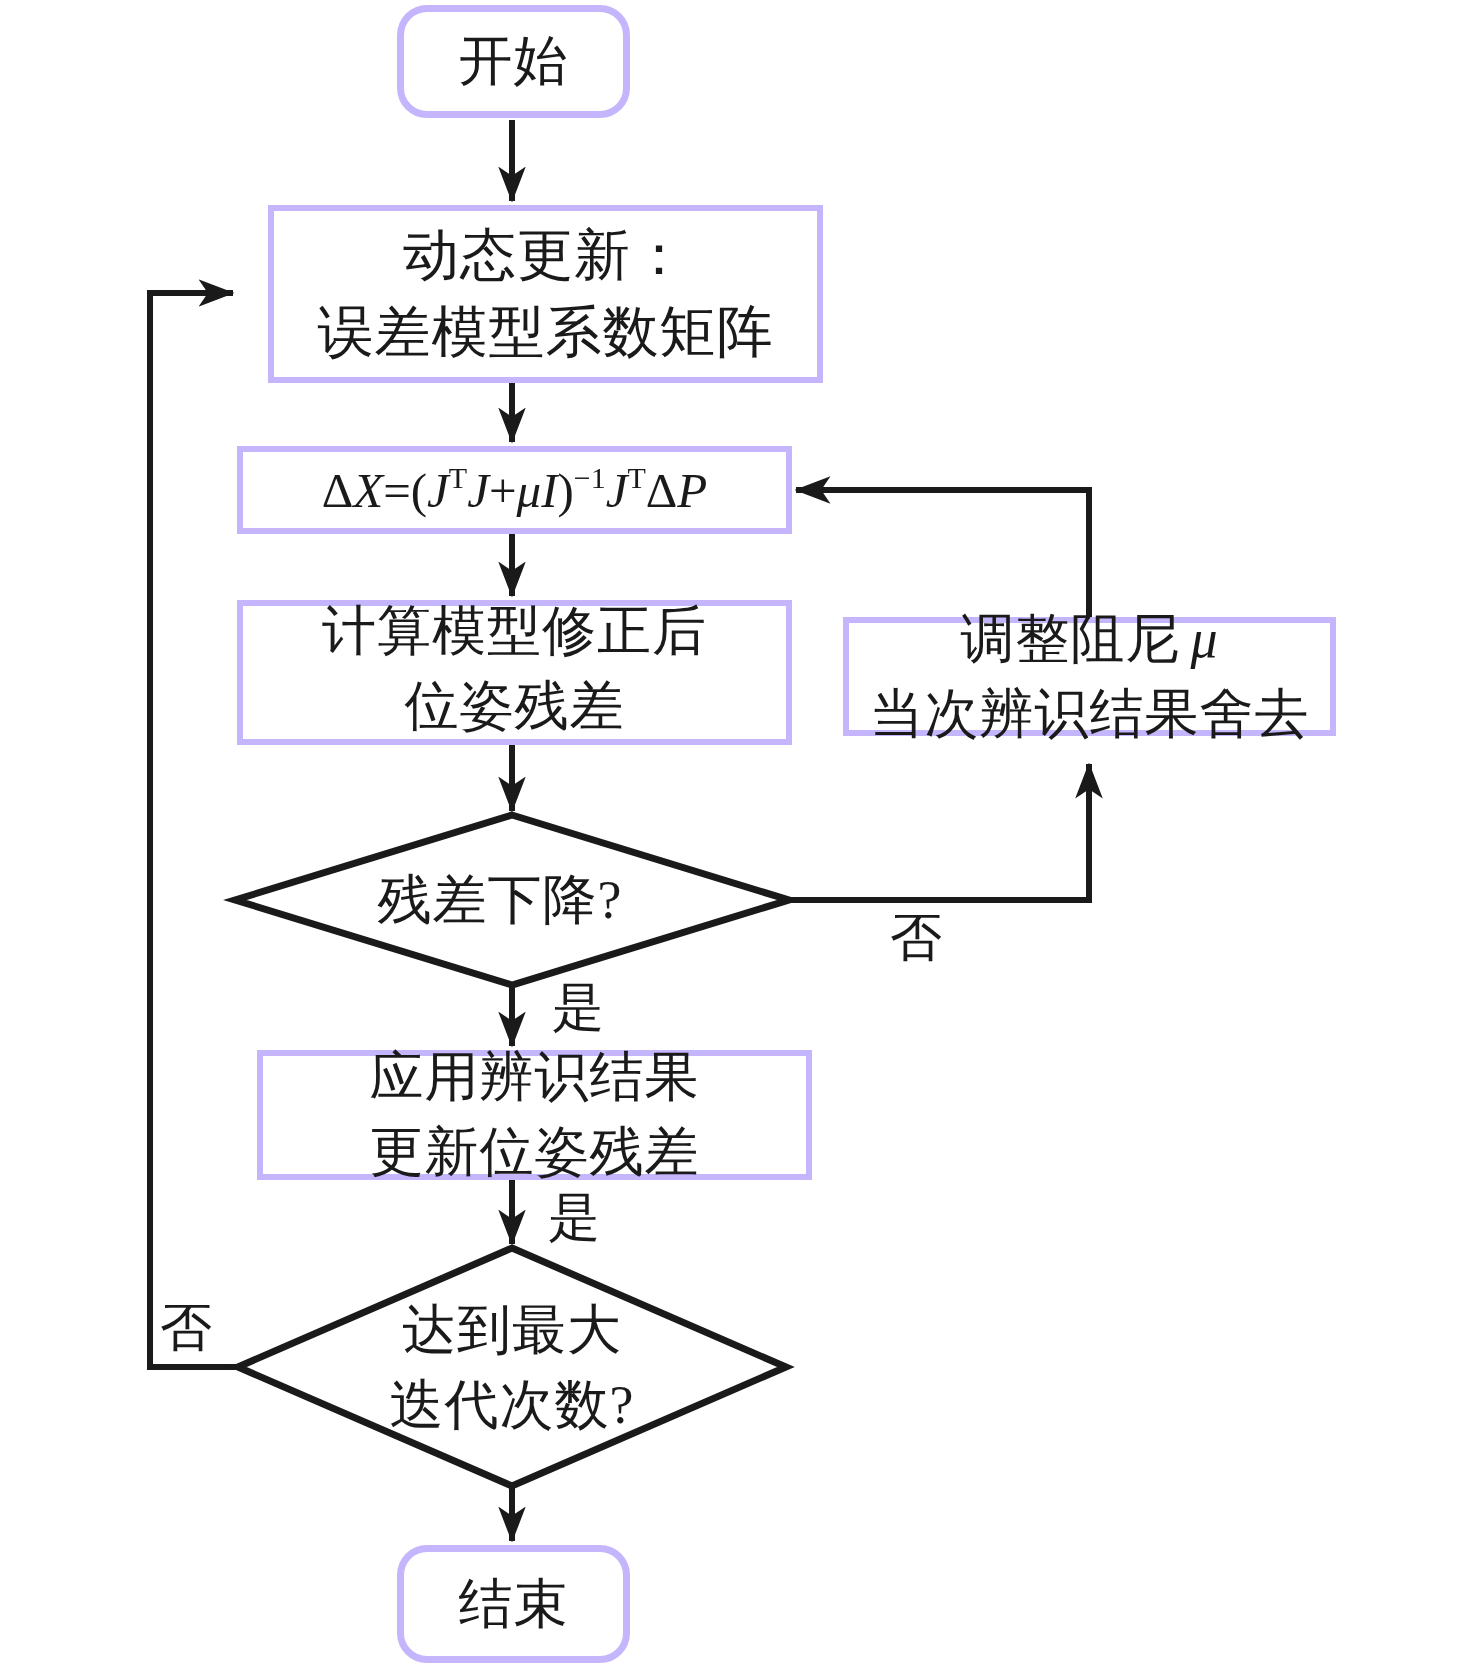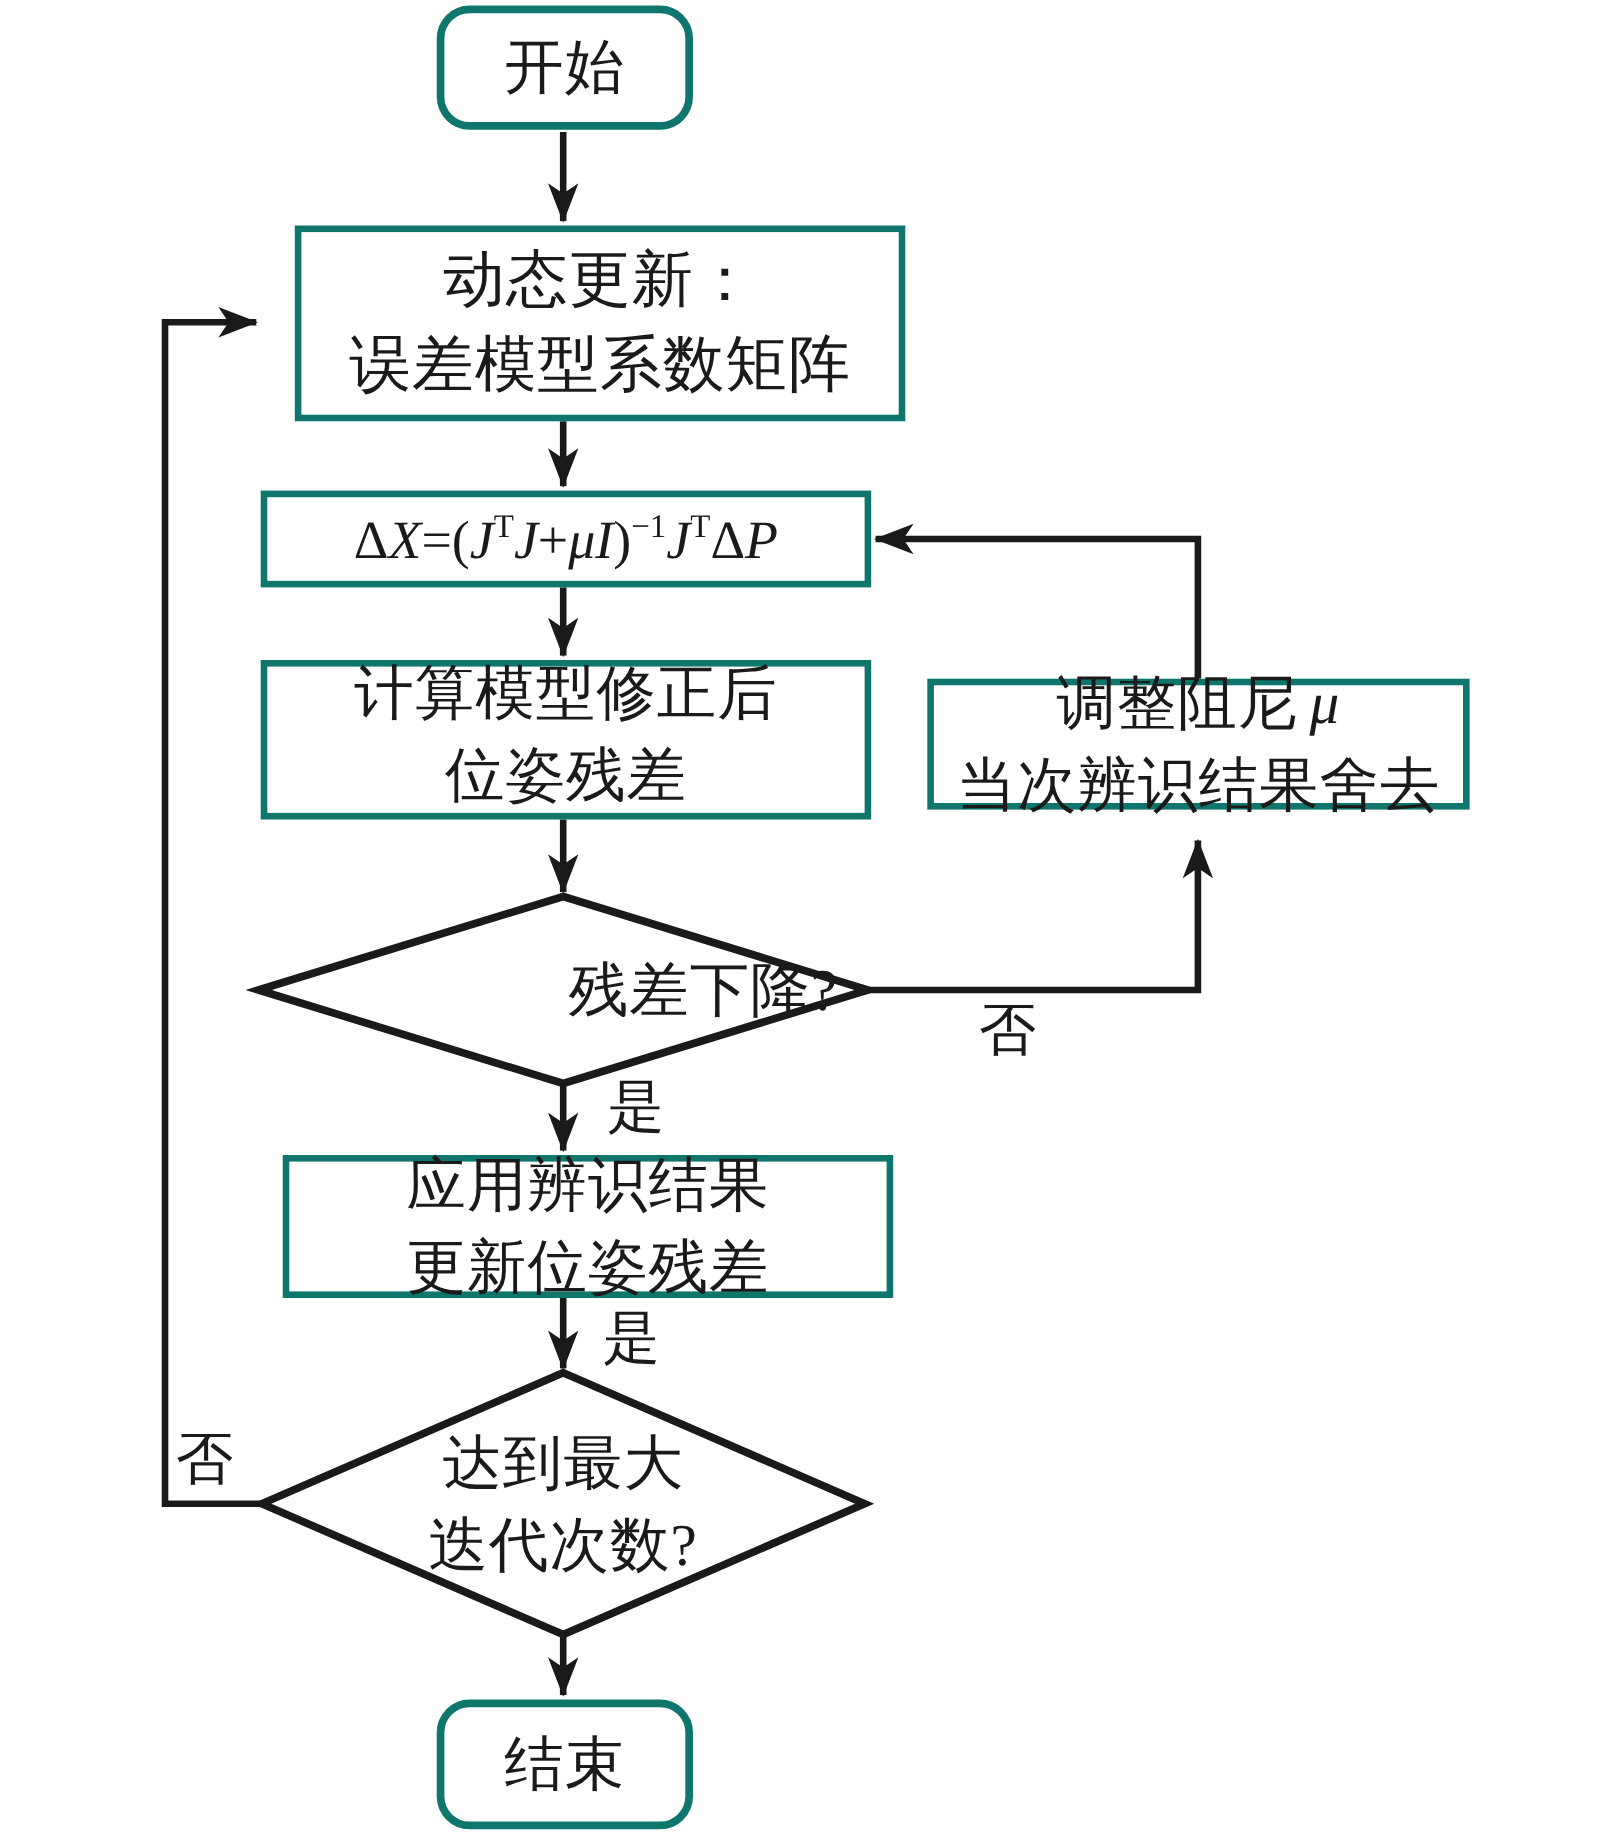--- a/index.html
+++ b/index.html
@@ -9,21 +9,21 @@
     height: 1669px;
     background: #ffffff;
     overflow: hidden;
     font-family: "Liberation Serif", "DejaVu Serif", serif;
     color: #1a1a1a;
   }
   #wires { position: absolute; left: 0; top: 0; }
   .box {
     position: absolute;
     box-sizing: border-box;
-    border: 6px solid #0f766e;
+    border: 6px solid #c4b5fd;
     background: #ffffff;
     display: flex;
     flex-direction: column;
     align-items: center;
     justify-content: center;
     text-align: center;
   }
   .terminator { border-radius: 30px; border-width: 7px; }
   .cn { font-size: 54px; line-height: 1.38; letter-spacing: 1px; }
   .cn-big { font-size: 56px; }
@@ -94,21 +94,21 @@
     <div class="cn">位姿残差</div>
   </div>
 
   <div class="box" style="left:843px; top:617px; width:493px; height:119px;text-align:right;">
     <div class="cn">
       <span>调整阻尼</span><span class="it-mu">μ</span>
     </div>
     <div class="cn">当次辨识结果舍去</div>
   </div>
 
-  <div class="diamond-label" style="left:262px; top:858px; width:500px; height:84px;align-items:flex-end;">
+  <div class="diamond-label" style="left:250px; top:858px; width:500px; height:84px;">
     <div class="cn">残差下降?</div>
   </div>
 
   <div class="box" style="left:237px; top:1050px; width:555px; height:130px;margin-left:20px;">
     <div class="cn">应用辨识结果</div>
     <div class="cn">更新位姿残差</div>
   </div>
 
   <div class="diamond-label" style="left:262px; top:1288px; width:500px; height:160px;font-family:Liberation Serif, serif;">
     <div class="cn">达到最大</div>

